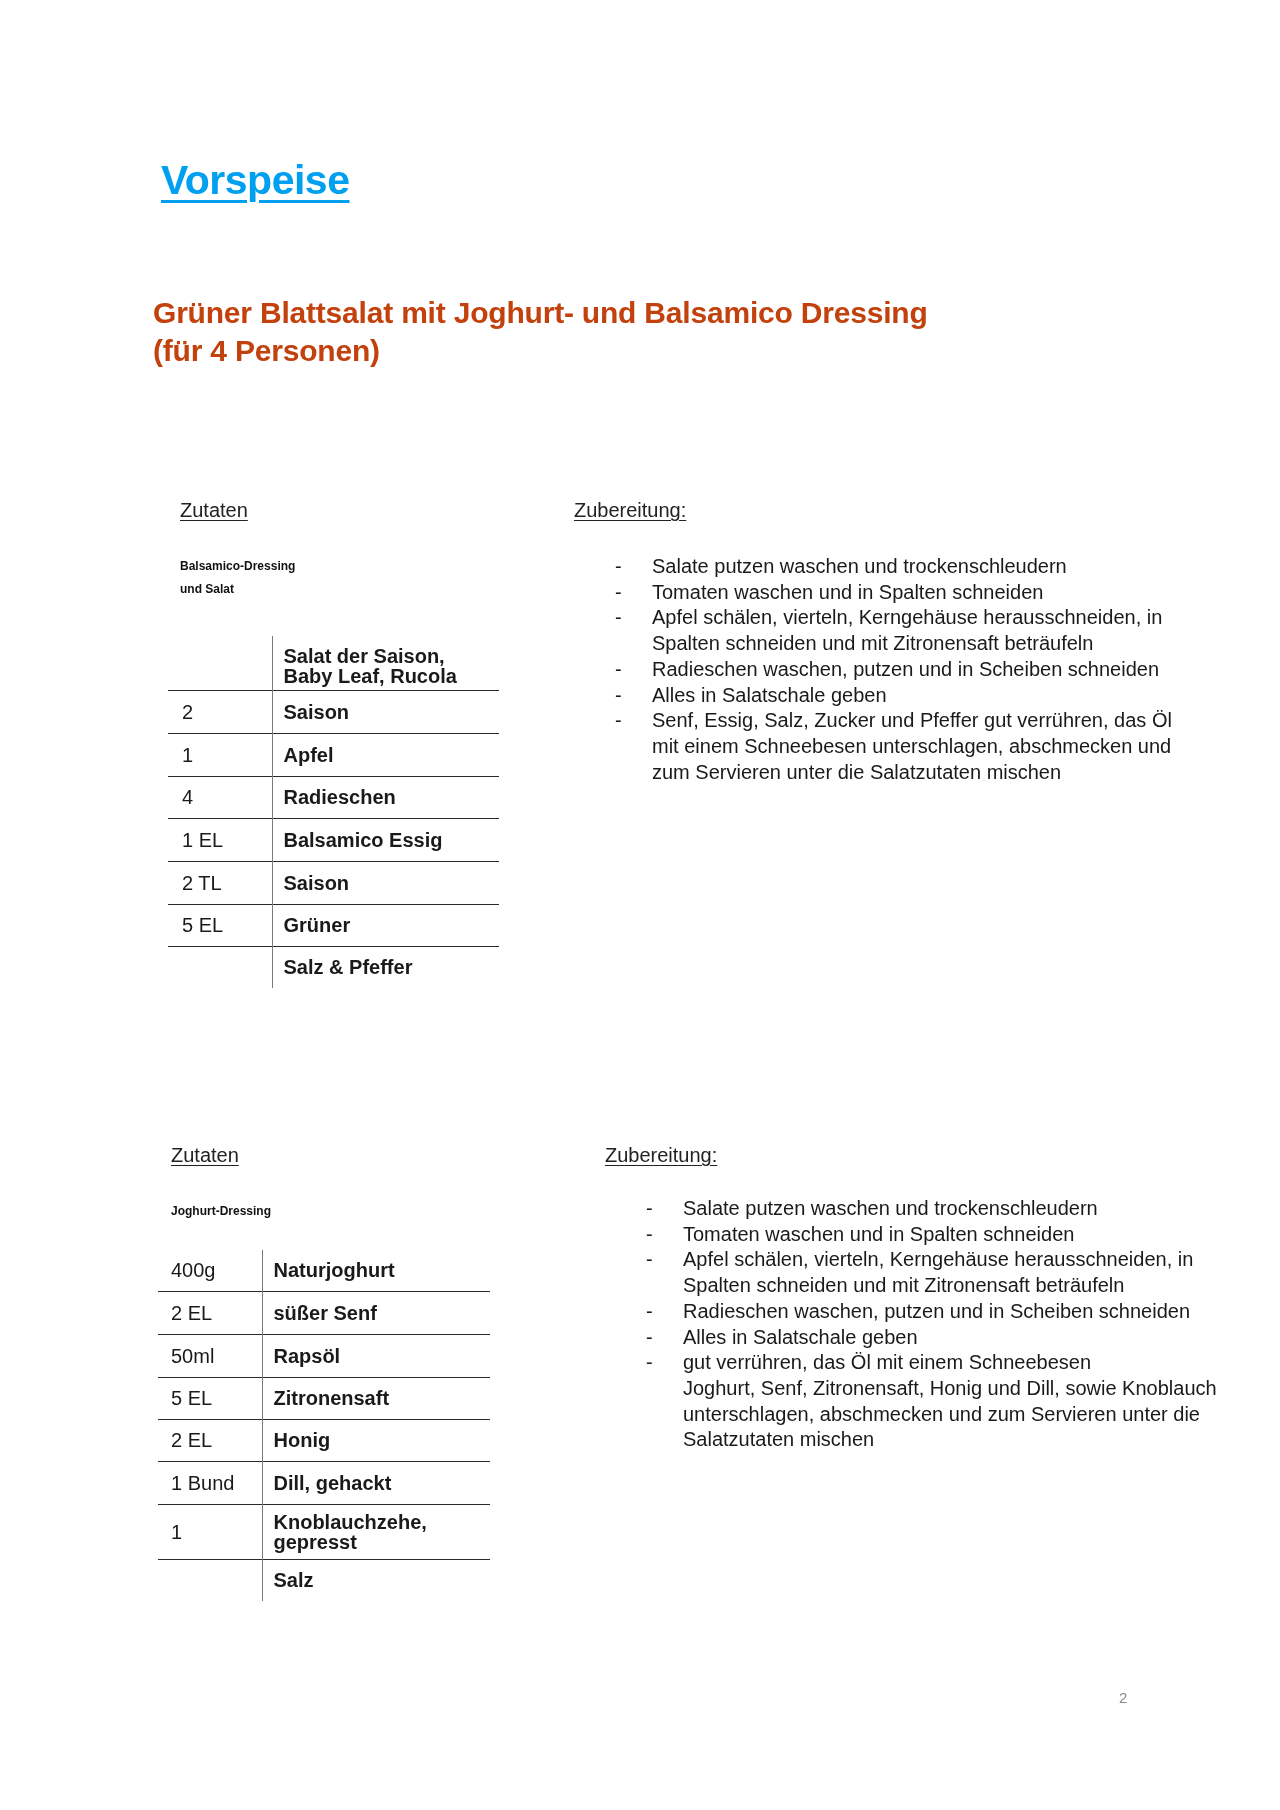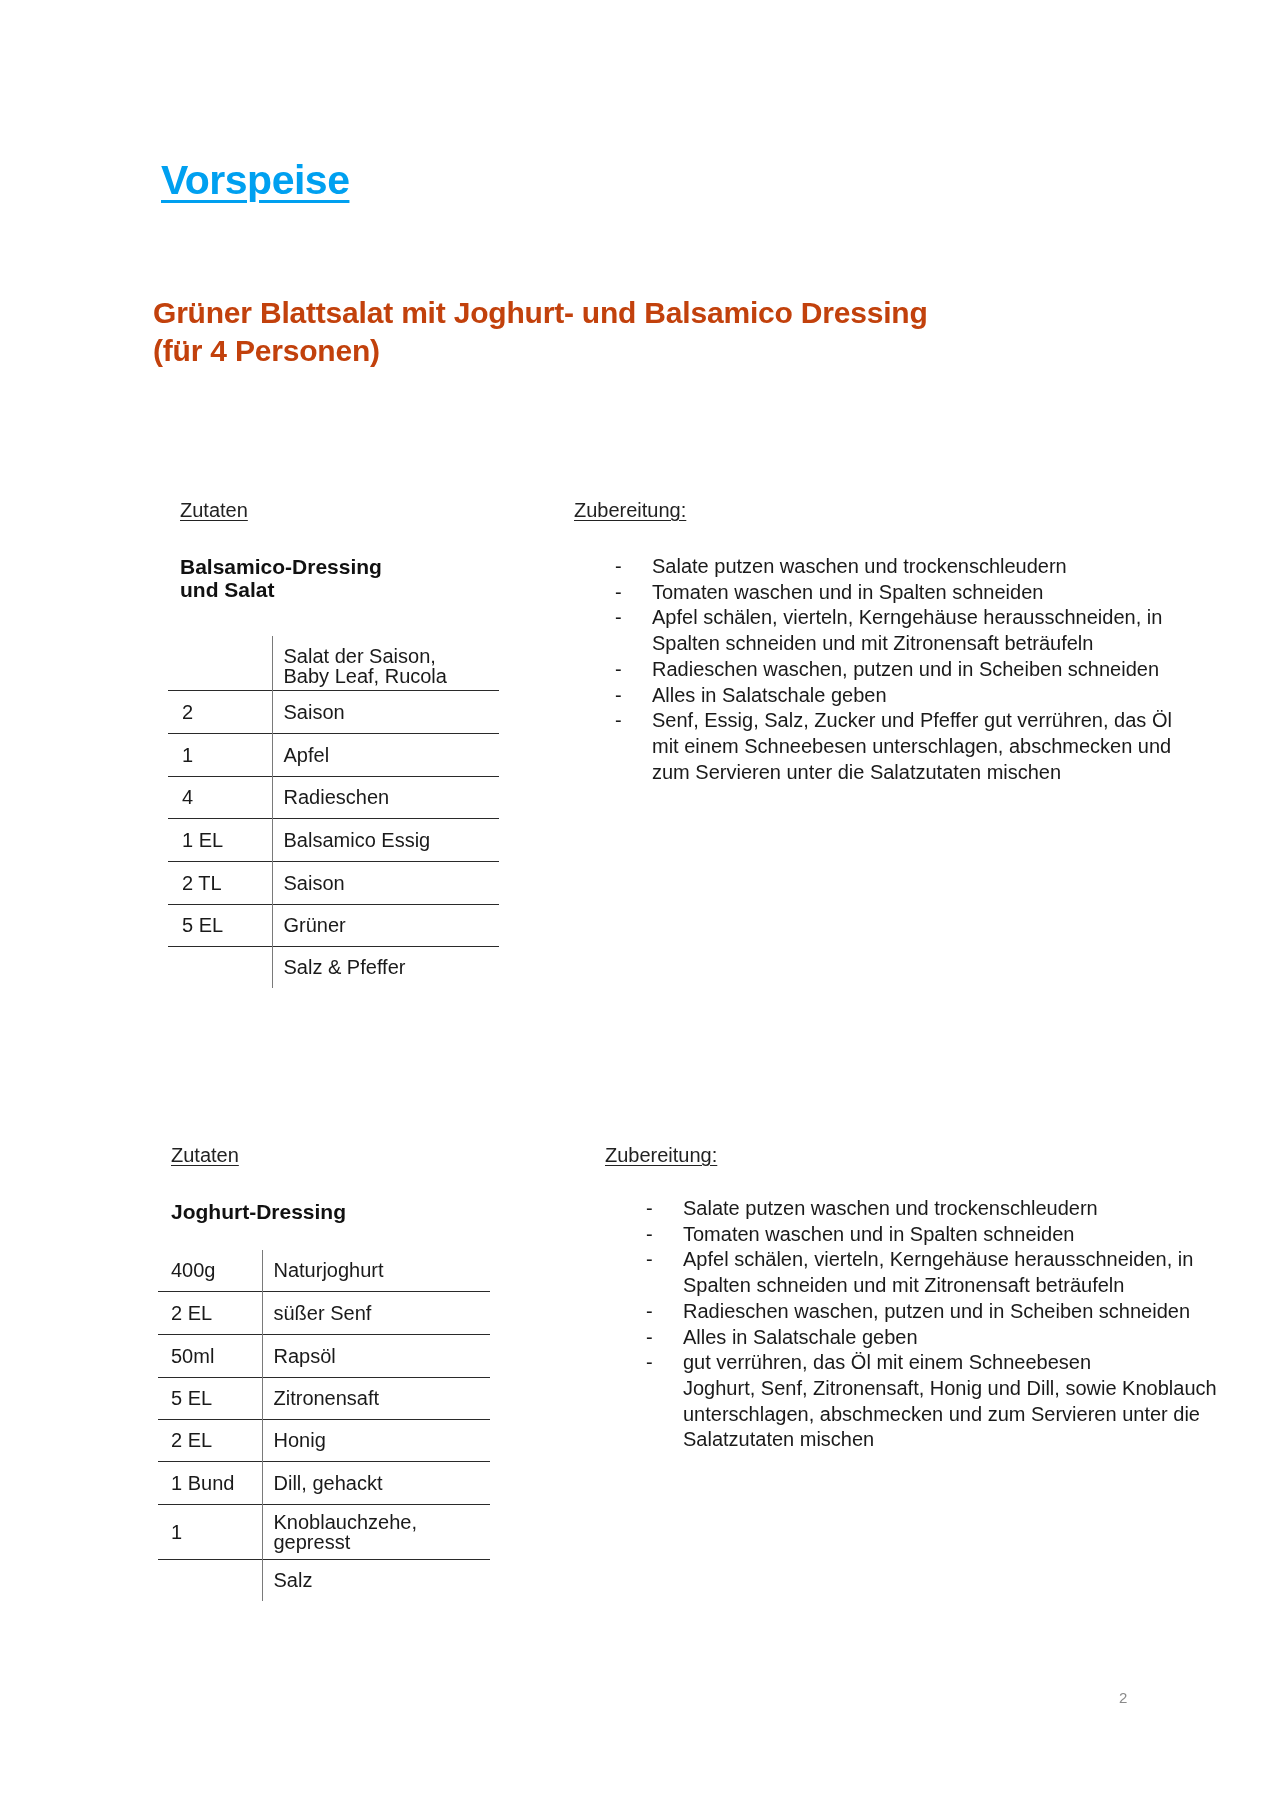--- a/index.html
+++ b/index.html
@@ -7,25 +7,25 @@
            font-family: "Liberation Sans", sans-serif; color: #1a1a1a; }
     .abs { position: absolute; }
     .h1 { left: 153px; top: 156px; font-size: 41px; font-weight: bold; color: #00a0f0;
           text-decoration: underline; text-decoration-thickness: 3px; text-underline-offset: 6px;
           letter-spacing: -0.5px; line-height: 48px; white-space: nowrap; margin-left: 8px; }
     .h2 { left: 153px; top: 294px; font-size: 30px; font-weight: bold; color: #c2410c;
           line-height: 38px; letter-spacing: -0.2px; }
     .h2 div { white-space: nowrap; }
     .label-u { font-size: 20px; text-decoration: underline; text-decoration-thickness: 1px;
                text-underline-offset: 3px; line-height: 24px; white-space: nowrap; color: #222; }
-    .bold-title { font-size: 21px; font-weight: bold; line-height: 23px; color: #111; }
+    .bold-title { font-size: 12px; font-weight: bold; line-height: 23px; color: #111; }
     table.ing { border-collapse: collapse; font-size: 20px; color: #1a1a1a; }
     table.ing td { padding: 0; vertical-align: middle; line-height: 20px; }
     table.ing td.q { padding-left: 14px; border-right: 1.5px solid #7a7a7a; }
-    table.ing td.n { padding-left: 11px; }
+    table.ing td.n { padding-left: 11px; font-weight: bold; }
     table.ing tr { border-bottom: 1.5px solid #2a2a2a; }
     table.ing tr:last-child { border-bottom: none; }
     ul.steps { list-style: none; margin: 0; padding: 0; font-size: 20px; line-height: 25.7px; color: #1a1a1a; }
     ul.steps li { position: relative; padding-left: 37px; }
     ul.steps li .dash { position: absolute; left: 0; top: 0; width: 20px; }
     .pagenum { left: 1119px; top: 1689px; font-size: 15px; color: #8a8a8a; }
   </style>
 </head>
 <body>
 

